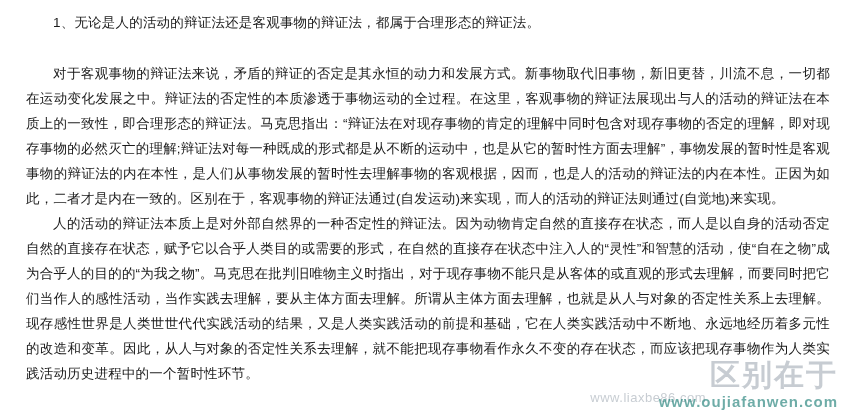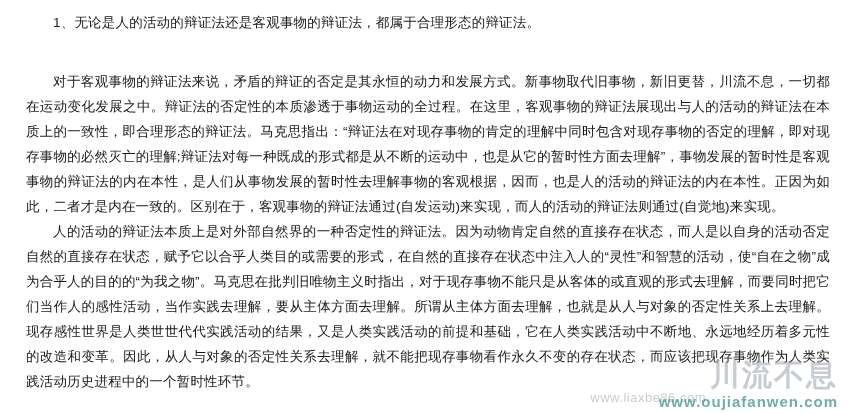--- a/index.html
+++ b/index.html
@@ -29,21 +29,21 @@
     margin: 0 0 14px 0;
     font-size: 13.5px;
     line-height: 25px;
     color: #1a1a1a;
     text-align: justify;
     text-justify: inter-ideograph;
     text-indent: 2em;
     letter-spacing: 0.2px;
   }
   p.para.first {
-    margin-bottom: 34px;
+    margin-bottom: 26px;
   }
   p.para.last {
     margin-bottom: 0;
   }
   
   .watermark {
     position: absolute;
     right: 18px;
     bottom: 4px;
     z-index: 5;
@@ -90,17 +90,17 @@
 
   <div class="doc-body">
     <p class="para first">1、无论是人的活动的辩证法还是客观事物的辩证法，都属于合理形态的辩证法。</p>
     <p class="para last">对于客观事物的辩证法来说，矛盾的辩证的否定是其永恒的动力和发展方式。新事物取代旧事物，新旧更替，川流不息，一切都在运动变化发展之中。辩证法的否定性的本质渗透于事物运动的全过程。在这里，客观事物的辩证法展现出与人的活动的辩证法在本质上的一致性，即合理形态的辩证法。马克思指出：“辩证法在对现存事物的肯定的理解中同时包含对现存事物的否定的理解，即对现存事物的必然灭亡的理解;辩证法对每一种既成的形式都是从不断的运动中，也是从它的暂时性方面去理解”，事物发展的暂时性是客观事物的辩证法的内在本性，是人们从事物发展的暂时性去理解事物的客观根据，因而，也是人的活动的辩证法的内在本性。正因为如此，二者才是内在一致的。区别在于，客观事物的辩证法通过(自发运动)来实现，而人的活动的辩证法则通过(自觉地)来实现。</p>
     <p class="para">人的活动的辩证法本质上是对外部自然界的一种否定性的辩证法。因为动物肯定自然的直接存在状态，而人是以自身的活动否定自然的直接存在状态，赋予它以合乎人类目的或需要的形式，在自然的直接存在状态中注入人的“灵性”和智慧的活动，使“自在之物”成为合乎人的目的的“为我之物”。马克思在批判旧唯物主义时指出，对于现存事物不能只是从客体的或直观的形式去理解，而要同时把它们当作人的感性活动，当作实践去理解，要从主体方面去理解。所谓从主体方面去理解，也就是从人与对象的否定性关系上去理解。现存感性世界是人类世世代代实践活动的结果，又是人类实践活动的前提和基础，它在人类实践活动中不断地、永远地经历着多元性的改造和变革。因此，从人与对象的否定性关系去理解，就不能把现存事物看作永久不变的存在状态，而应该把现存事物作为人类实践活动历史进程中的一个暂时性环节。</p>
   </div>
 
   <div class="wm-url">www.liaxbe86.com</div>
 
   <div class="watermark">
-    <div class="wm-main">川流不息</div>
+    <div class="wm-main">区别在于</div>
     <div class="wm-sub">www.oujiafanwen.com</div>
   </div>
 
 </div>
 
 </body></html>

